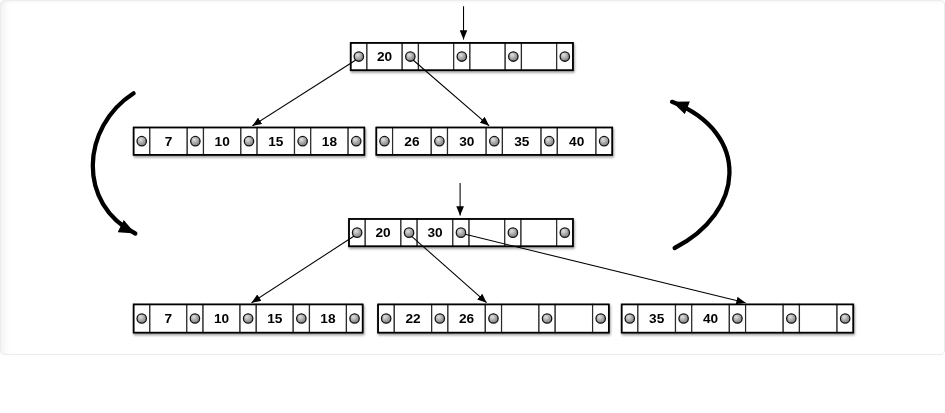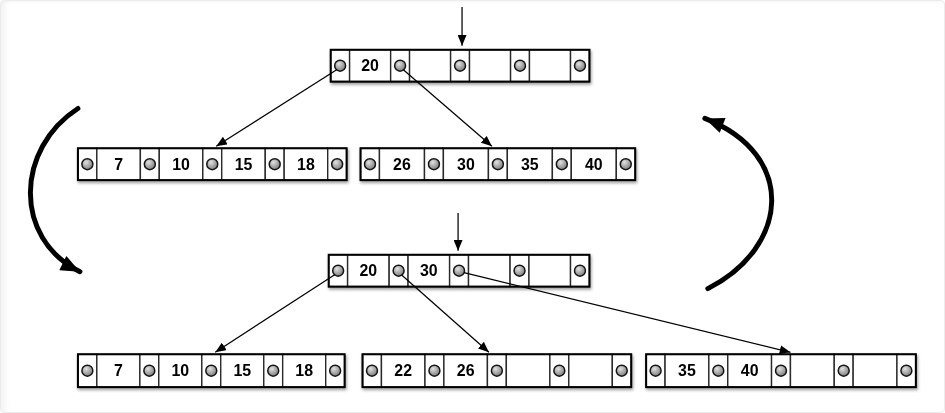--- a/index.html
+++ b/index.html
@@ -1,17 +1,17 @@
 <!DOCTYPE html>
 <html><head>
 <meta charset="utf-8">
 <style>
   html,body{margin:0;padding:0;background:#ffffff;}
   .frame{
-    width:945px;height:413px;position:relative;box-sizing:border-box;
+    width:945px;height:355px;position:relative;box-sizing:border-box;
     background:#ffffff;border:1px solid #ececec;border-radius:4px;overflow:hidden;
     box-shadow:inset 8px 0 8px -6px rgba(0,0,0,0.07), inset 0 3px 4px -3px rgba(0,0,0,0.05);
     font-family:"Liberation Sans",sans-serif;
   }
   svg{display:block;width:100%;height:100%;}
   .cell{fill:#ffffff;stroke:#2a2a2a;stroke-width:1.4;}
   .node-outline{fill:none;stroke:#000000;stroke-width:2;}
   .ptr{stroke:#141414;stroke-width:1.5;}
   .key{font-family:"Liberation Sans",sans-serif;font-size:16px;font-weight:bold;fill:#000000;text-anchor:middle;}
   .thin{stroke:#000000;stroke-width:1.25;fill:none;}

